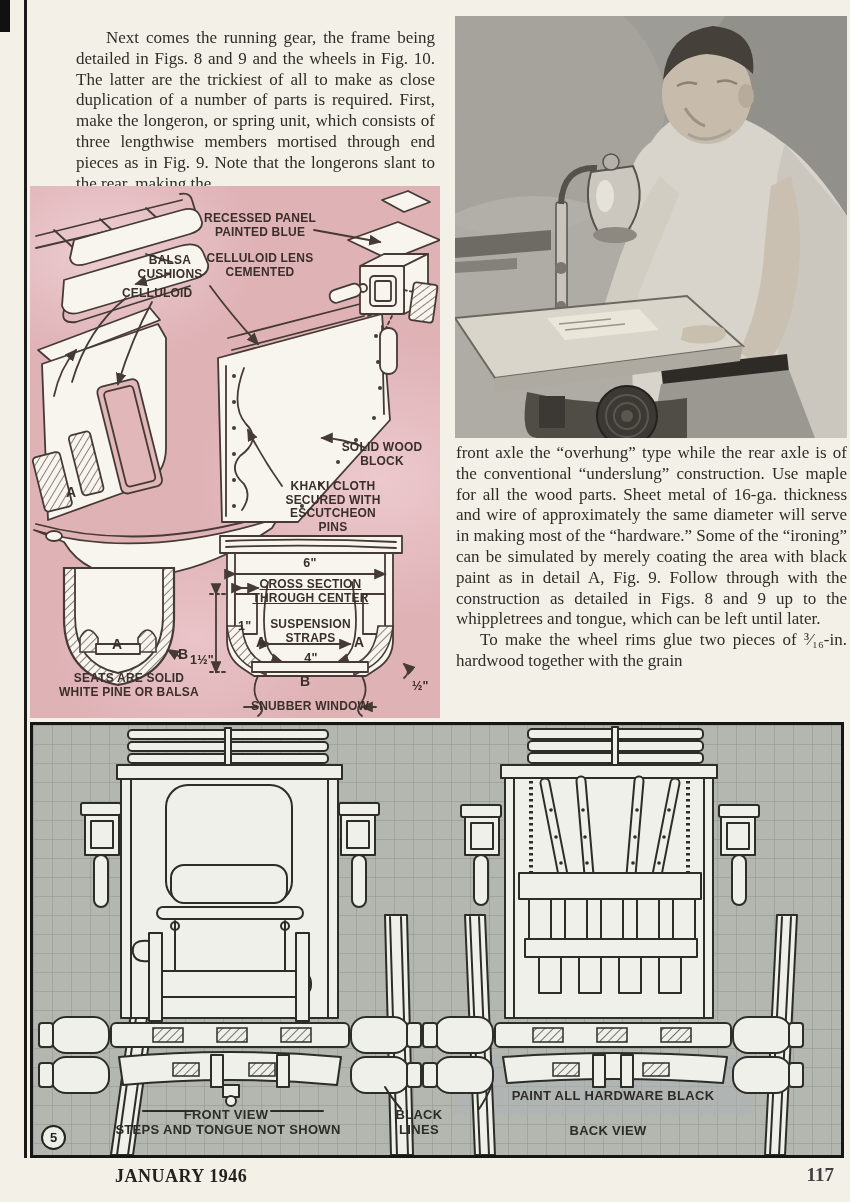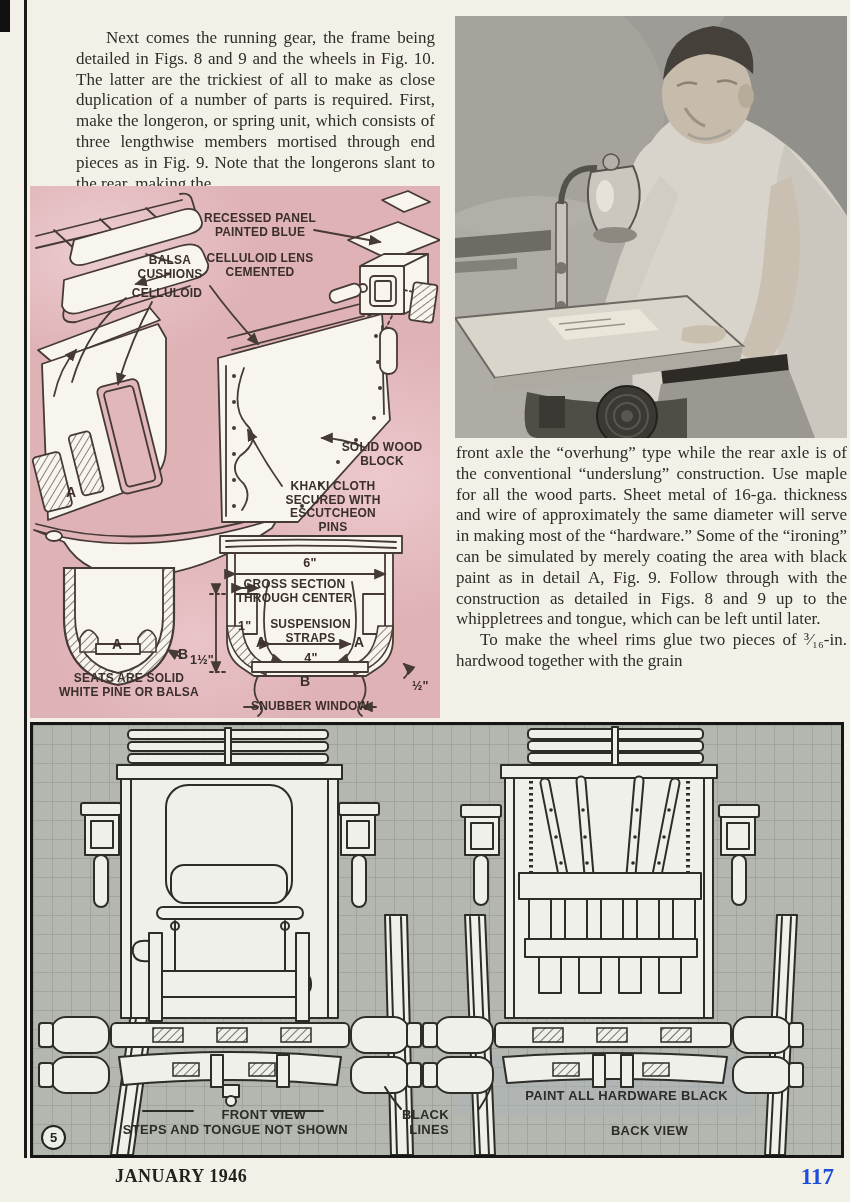--- a/index.html
+++ b/index.html
@@ -26,41 +26,41 @@
   
   #figure-a{left:30px;top:186px;width:410px;height:532px;
     background:
       radial-gradient(220px 160px at 18% 12%, #eccdd0 0%, rgba(236,205,208,0) 70%),
       radial-gradient(260px 200px at 85% 55%, #ecc9cd 0%, rgba(236,201,205,0) 70%),
       radial-gradient(200px 160px at 40% 85%, #e9c4c8 0%, rgba(233,196,200,0) 70%),
       #dfb2b6;}
   #figure-a svg{position:absolute;left:0;top:0;}
   .lbl{position:absolute;font-family:"Liberation Sans",sans-serif;font-weight:700;
        font-size:12px;line-height:13.5px;color:#3a2f2b;white-space:pre-line;
-       letter-spacing:.2px;text-align:center;}
+       letter-spacing:.2px;}
   .lbl.center{text-align:center;}
   .lbl.marker{font-size:14px;}
   .lbl.dim{font-size:12.5px;}
 
   
   #figure-5{left:30px;top:722px;width:814px;height:436px;border:3px solid #161616;
             box-sizing:border-box;background:#b3b7af;}
   #figure-5 svg{position:absolute;left:0;top:0;}
   .lbl5{position:absolute;font-family:"Liberation Sans",sans-serif;font-weight:700;
         font-size:13px;line-height:14.5px;color:#2c2c28;white-space:pre-line;
-        text-align:right;letter-spacing:.3px;}
+        text-align:center;letter-spacing:.3px;}
   #fig5-number{position:absolute;left:8px;top:400px;width:21px;height:21px;
         border:2px solid #23231f;border-radius:50%;background:#eceee8;
         font-family:"Liberation Sans",sans-serif;font-weight:700;font-size:13px;
         color:#23231f;text-align:center;line-height:21px;}
 
   
   #footer-left{left:115px;top:1166px;font-weight:700;font-size:18px;color:#23211d;
         font-family:"Liberation Serif",serif;letter-spacing:.5px;}
-  #footer-right{right:16px;top:1164px;font-weight:700;font-size:23px;color:#1d4ed8;}
+  #footer-right{right:16px;top:1164px;font-weight:700;font-size:19px;color:#404040;}
 
   svg .ink{stroke:#463a35;fill:none;stroke-width:1.8;stroke-linecap:round;stroke-linejoin:round;}
   svg .wht{fill:#f8f5ef;stroke:#463a35;stroke-width:1.8;stroke-linejoin:round;}
   svg .pinkfill{fill:#e2b7ba;stroke:#463a35;stroke-width:1.8;}
   svg .g5w{fill:#eff0ea;stroke:#2c2c28;stroke-width:2;stroke-linejoin:round;}
   svg .g5l{stroke:#2c2c28;stroke-width:2;fill:none;stroke-linecap:round;}
 </style>
 </head>
 <body>
 
@@ -271,21 +271,21 @@
 BLOCK</div>
   <div class="lbl center" style="left:14px;top:486px;width:170px;">SEATS ARE SOLID
 WHITE PINE OR BALSA</div>
   <div class="lbl center" style="left:248px;top:294px;width:110px;">KHAKI CLOTH
 SECURED WITH
 ESCUTCHEON
 PINS</div>
   <div class="lbl marker" style="left:82px;top:452px;">A</div>
   <div class="lbl marker" style="left:148px;top:462px;">B</div>
   <div class="lbl dim center" style="left:262px;top:371px;width:36px;">6"</div>
-  <div class="lbl center" style="left:192px;top:392px;width:145px;">CROSS SECTION
+  <div class="lbl center" style="left:208px;top:392px;width:145px;text-decoration:underline;">CROSS SECTION
 THROUGH CENTER</div>
   <div class="lbl dim" style="left:208px;top:434px;">1"</div>
   <div class="lbl center" style="left:238px;top:432px;width:85px;">SUSPENSION
 STRAPS</div>
   <div class="lbl marker" style="left:226px;top:450px;">A</div>
   <div class="lbl marker" style="left:324px;top:450px;">A</div>
   <div class="lbl dim" style="left:158px;top:468px;width:26px;text-align:right;">1½"</div>
   <div class="lbl dim center" style="left:266px;top:466px;width:30px;">4"</div>
   <div class="lbl marker" style="left:270px;top:489px;">B</div>
   <div class="lbl dim" style="left:382px;top:494px;">½"</div>

